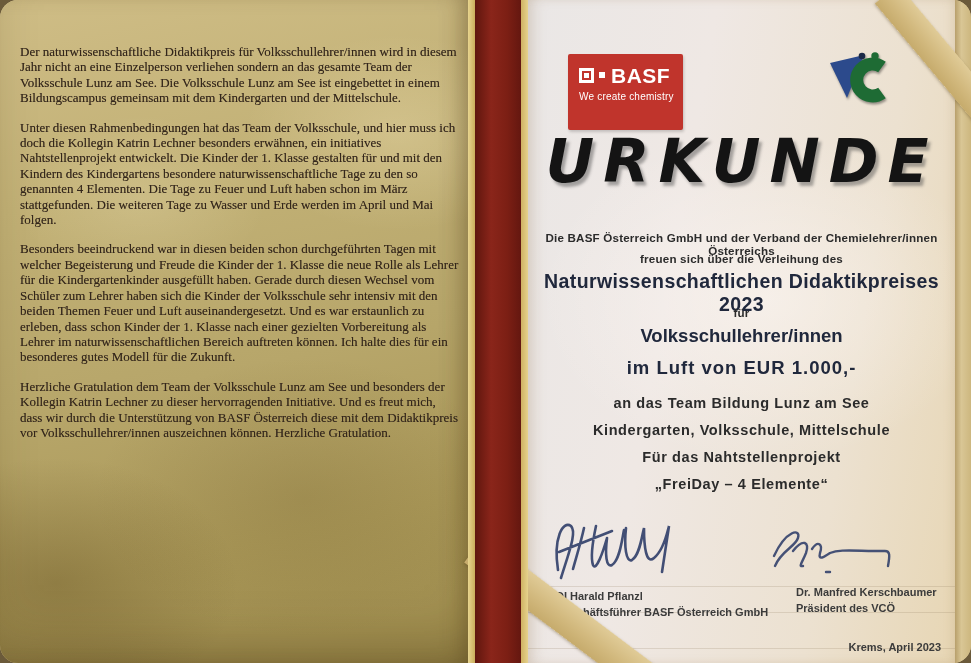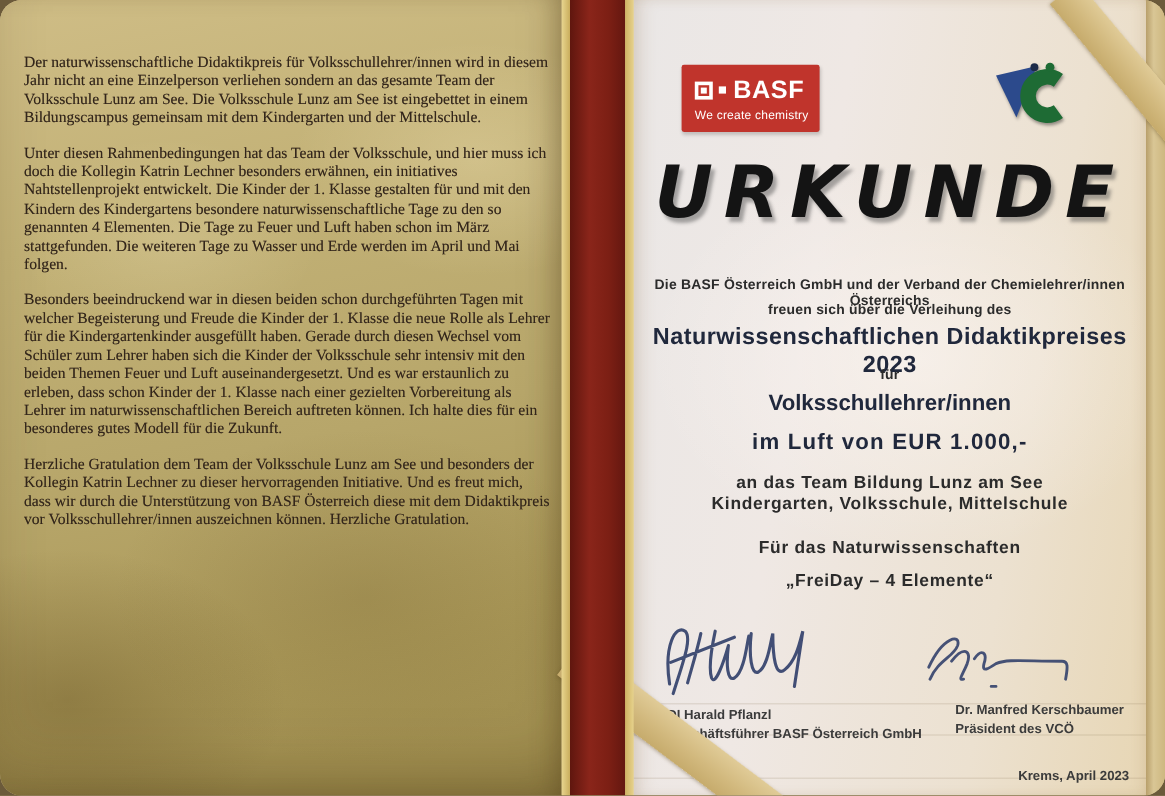--- a/index.html
+++ b/index.html
@@ -38,21 +38,21 @@
   #folder-edge{position:absolute;left:955px;top:0;width:16px;height:663px;z-index:2;
     background:linear-gradient(90deg,#b89f6b,#d9c695 40%,#cdb77f);}
 
   
   .ribbon{position:absolute;background:linear-gradient(180deg,#e0cb97,#d2b97e 55%,#c6ab6c);
     box-shadow:0 1px 3px rgba(90,70,30,.35);}
   #ribbon-top-right{left:856px;top:44px;width:170px;height:30px;transform:rotate(50deg);z-index:4;}
   #ribbon-bottom-left{left:452px;top:599px;width:220px;height:33px;transform:rotate(37deg);z-index:4;}
 
   
-  #basf-logo{position:absolute;left:40px;top:54px;width:115px;height:56px;background:#c0342c;
+  #basf-logo{position:absolute;left:40px;top:54px;width:115px;height:76px;background:#c0342c;
     border-radius:2px;box-shadow:1px 2px 3px rgba(0,0,0,.18);padding:9px 0 0 11px;box-sizing:border-box;}
   #basf-mark-row{display:flex;align-items:center;height:24px;}
   #basf-sq-outer{position:relative;width:15px;height:15px;border:3px solid #fff;box-sizing:border-box;display:inline-block;}
   #basf-sq-outer::after{content:"";position:absolute;left:2px;top:2px;right:2px;bottom:2px;background:#fff;}
   #basf-sq-dot{width:6px;height:6px;background:#fff;display:inline-block;margin-left:5px;}
   #basf-name{color:#fff;font-weight:800;font-size:21px;letter-spacing:.5px;margin-left:6px;line-height:1;}
   #basf-tagline{color:#fff;font-size:10px;margin-top:4px;letter-spacing:.2px;}
   #vco-logo{position:absolute;left:300px;top:50px;width:70px;height:60px;
     filter:drop-shadow(1.5px 2px 1.2px rgba(0,0,0,.38));}
 
@@ -61,21 +61,21 @@
   #cert-title{top:126px;font-size:60px;font-weight:700;font-style:italic;letter-spacing:9px;
     color:#141414;text-shadow:3px 4px 3px rgba(70,70,70,.45);font-family:"DejaVu Sans",sans-serif;}
   .small-line{font-size:11.6px;font-weight:600;letter-spacing:.2px;}
   #cert-intro1{top:231px;}
   #cert-intro2{top:252px;}
   #cert-award{top:270px;font-size:19.5px;font-weight:700;color:#20283c;letter-spacing:.4px;}
   #cert-fuer{top:306px;}
   #cert-recipient{top:325px;font-size:18.5px;font-weight:700;color:#20283c;}
   #cert-value{top:357px;font-size:18.5px;font-weight:700;color:#20283c;letter-spacing:1px;}
   #cert-team{top:395px;font-size:14.5px;font-weight:700;letter-spacing:.6px;}
-  #cert-institutions{top:412px;font-size:14.5px;font-weight:700;letter-spacing:.6px;}
+  #cert-institutions{top:422px;font-size:14.5px;font-weight:700;letter-spacing:.6px;}
   #cert-project-intro{top:449px;font-size:14.5px;font-weight:700;letter-spacing:.6px;}
   #cert-project-name{top:476px;font-size:14.5px;font-weight:700;letter-spacing:.6px;}
 
   
   .sig{position:absolute;}
   #sig-left{left:18px;top:506px;}
   #sig-right{left:232px;top:520px;}
   .signer{position:absolute;font-size:11px;font-weight:700;color:#3b3b3b;line-height:16px;}
   #signer-left{left:28px;top:588px;}
   #signer-right{left:268px;top:584px;}
@@ -131,21 +131,21 @@
 
     <div id="cert-title" class="cline">URKUNDE</div>
     <div id="cert-intro1" class="cline small-line">Die BASF Österreich GmbH und der Verband der Chemielehrer/innen Österreichs</div>
     <div id="cert-intro2" class="cline small-line">freuen sich über die Verleihung des</div>
     <div id="cert-award" class="cline">Naturwissenschaftlichen Didaktikpreises 2023</div>
     <div id="cert-fuer" class="cline small-line">für</div>
     <div id="cert-recipient" class="cline">Volksschullehrer/innen</div>
     <div id="cert-value" class="cline">im Luft von EUR 1.000,-</div>
     <div id="cert-team" class="cline">an das Team Bildung Lunz am See</div>
     <div id="cert-institutions" class="cline">Kindergarten, Volksschule, Mittelschule</div>
-    <div id="cert-project-intro" class="cline">Für das Naturwissenschaften</div>
+    <div id="cert-project-intro" class="cline">Für das Nahtstellenprojekt</div>
     <div id="cert-project-name" class="cline">„FreiDay – 4 Elemente“</div>
 
     <svg id="sig-left" class="sig" viewBox="0 0 150 85" width="150" height="85">
       <path d="M12 64 C 7 32, 17 14, 25 20 C 31 26, 23 46, 15 72
                M13 46 L 66 25
                M38 22 C 35 36, 30 52, 27 63
                M50 20 C 47 34, 44 50, 47 59 C 50 66, 57 46, 61 32
                M61 32 C 59 48, 60 62, 66 59 C 74 54, 76 33, 78 24
                M80 22 C 78 40, 80 57, 86 54 C 94 49, 96 29, 98 22
                C 98 40, 100 59, 108 52 C 118 44, 121 27, 123 20 L 116 66" stroke="#33416b" stroke-width="2.6" fill="none" stroke-linecap="round" opacity="0.92"></path>

